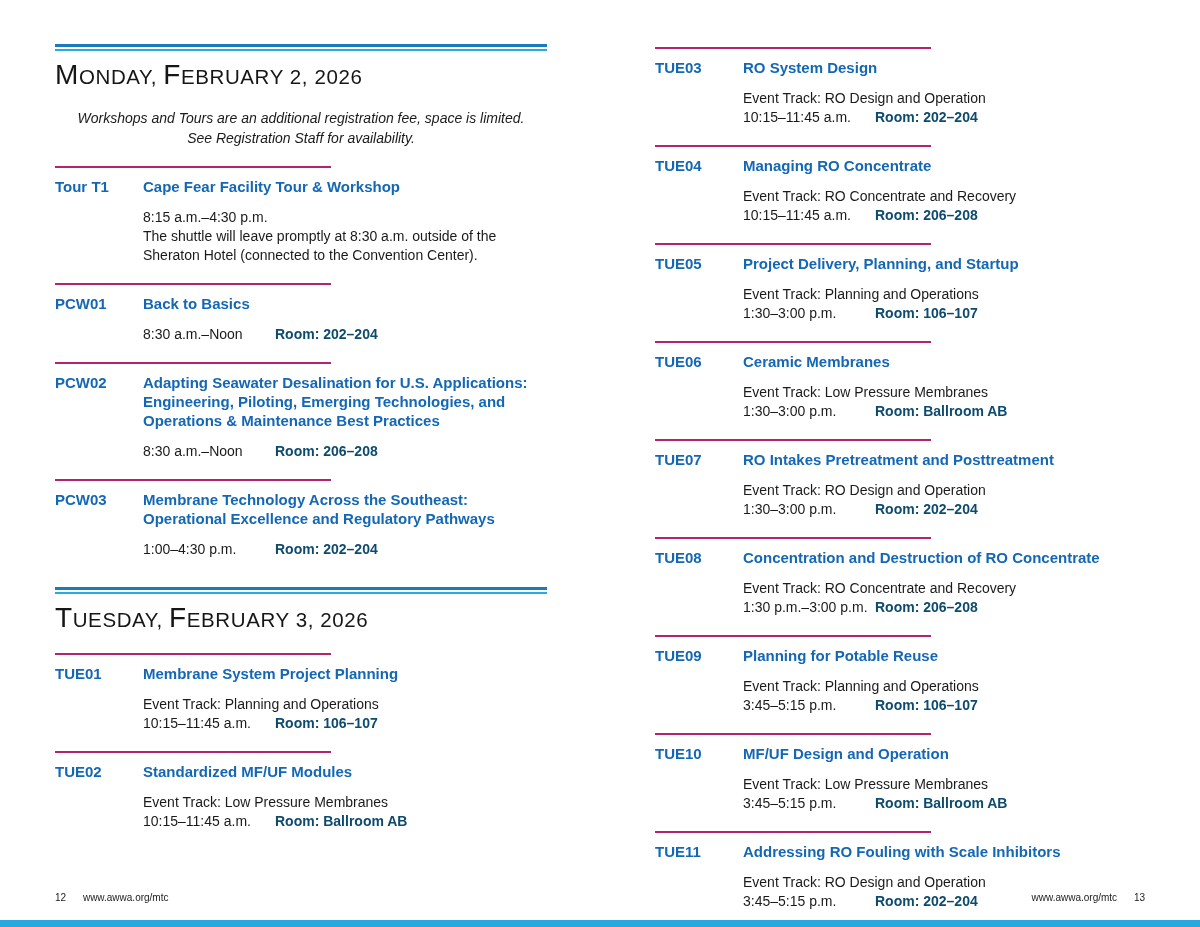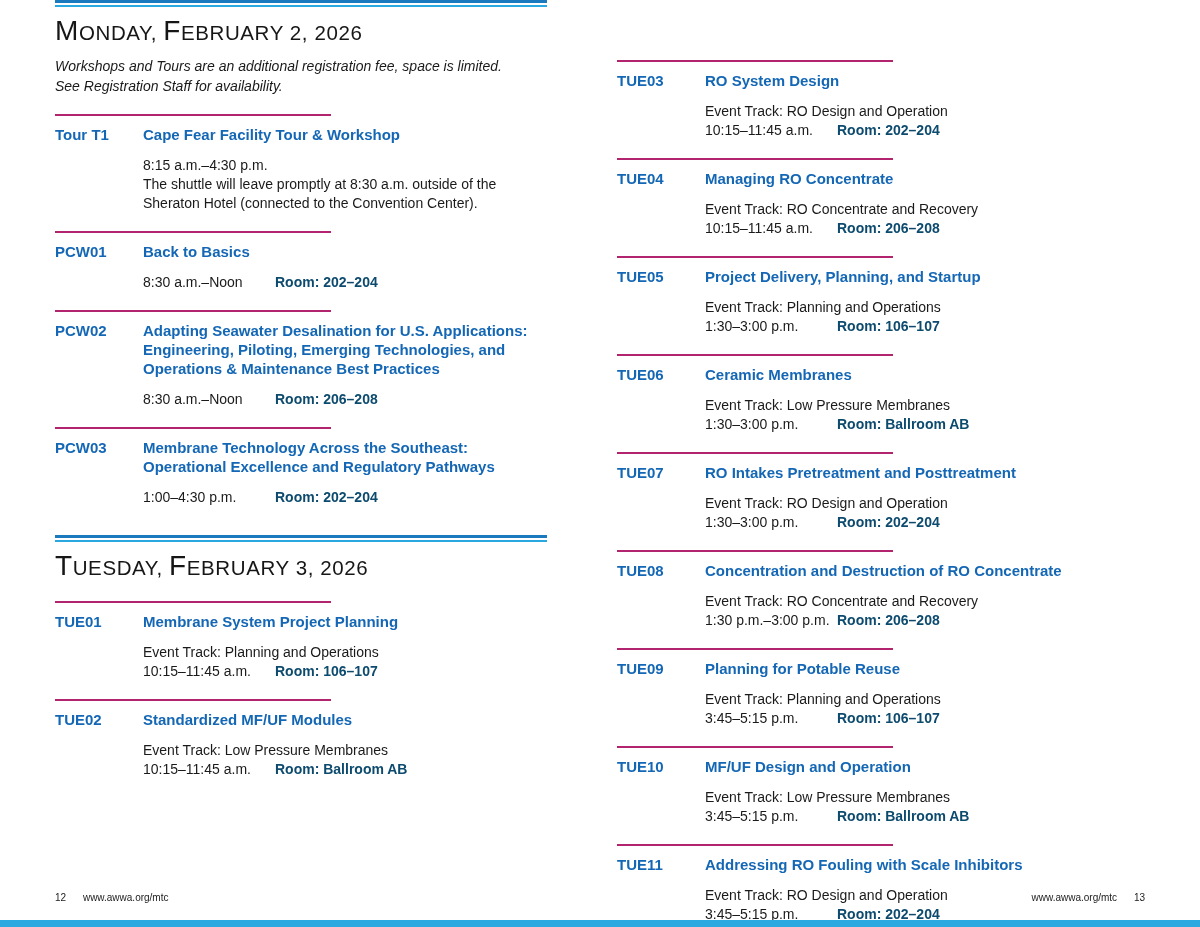--- a/index.html
+++ b/index.html
@@ -12,41 +12,41 @@
   * { margin: 0; padding: 0; box-sizing: border-box; }
   html, body { width: 1200px; height: 927px; }
   body {
     background: #ffffff;
     font-family: "Liberation Sans", sans-serif;
     color: var(--text);
     position: relative;
     overflow: hidden;
   }
   .column { position: absolute; top: 0; }
-  #col-left  { left: 55px;  width: 492px; }
-  #col-right { left: 617px; width: 492px; padding-top: 60px; }
+  #col-left  { left: 55px;  width: 492px; padding-top: 44px; }
+  #col-right { left: 655px; width: 492px; padding-top: 47px; }
 
   
   .day-block { margin-top: 28px; }
   .column > .day-block:first-child { margin-top: 0; }
   .day-rules { margin-bottom: 7px; }
   .rule-top    { height: 3px; background: var(--rule-blue); }
   .rule-bottom { height: 2px; background: var(--cyan); margin-top: 2px; }
   .day-title {
     font-weight: 400;
     color: #161616;
     line-height: 30px;
     letter-spacing: 0.6px;
     white-space: nowrap;
   }
   .seg-big   { font-size: 28px; }
   .seg-small { font-size: 20.5px; }
 
   
-  .note { margin-top: 8px; font-style: italic; font-size: 14px; line-height: 20px; }
+  .note { margin-top: 16px; font-style: italic; font-size: 14px; line-height: 20px; text-align: center; }
 
   
   .session { margin-top: 18px; }
   .column > .session:first-child { margin-top: 0; }
   .session-rule { width: 276px; height: 2px; background: var(--magenta); margin-bottom: 9px; }
   .session-head { display: flex; }
   .session-code {
     flex: none; width: 88px;
     color: var(--blue); font-weight: bold; font-size: 15px; line-height: 19px;
   }

